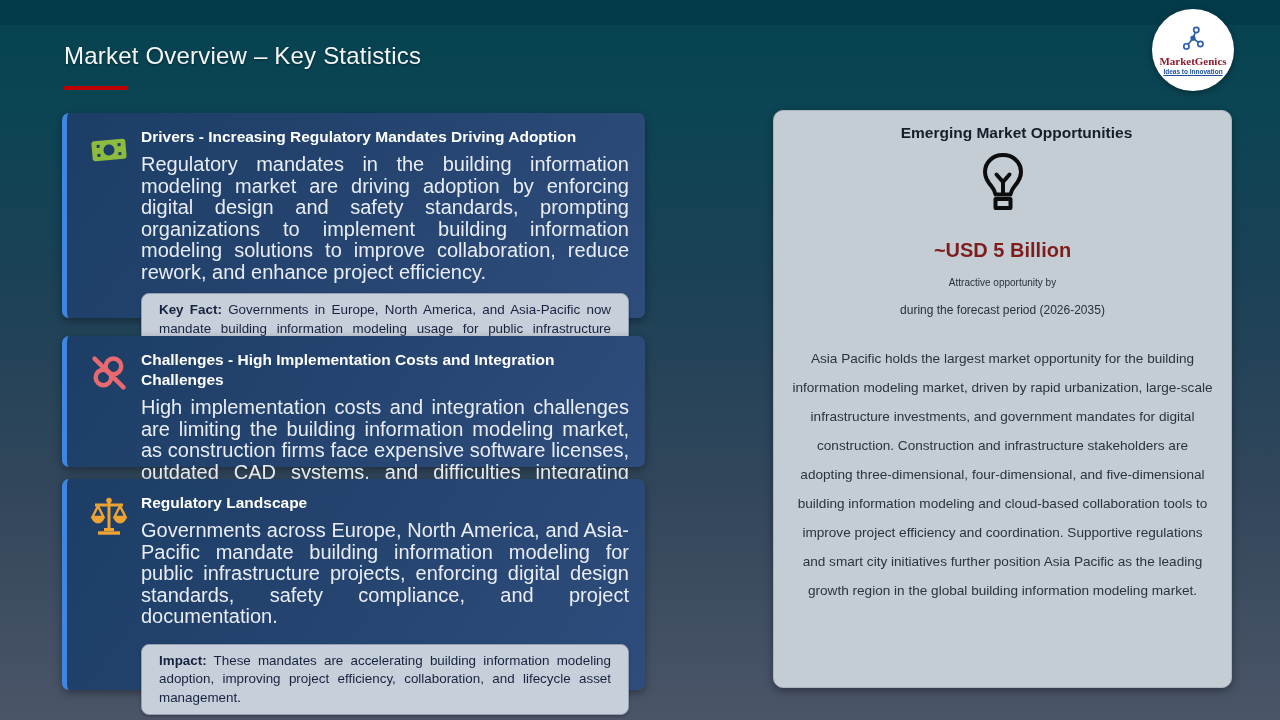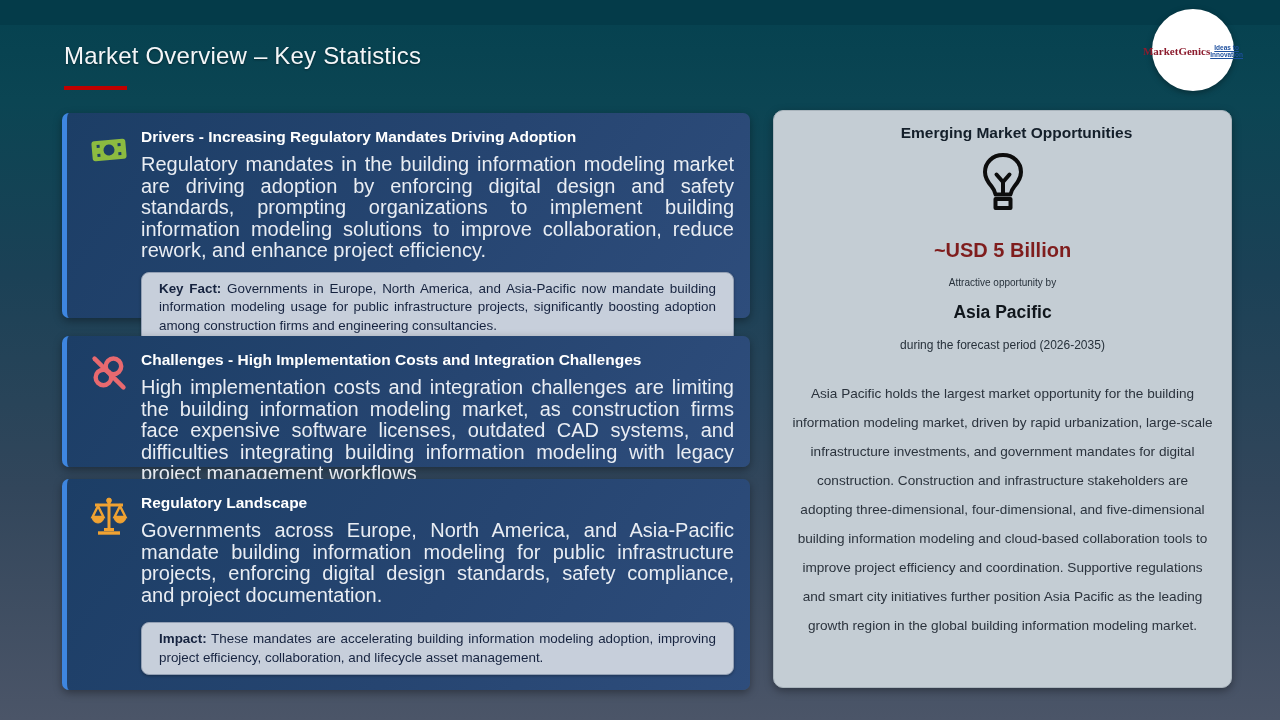--- a/index.html
+++ b/index.html
@@ -13,27 +13,27 @@
   .page-title{
     position:absolute;left:64px;top:42px;margin:0;
     font-size:24px;font-weight:normal;color:#f4f6f8;letter-spacing:.2px;
     text-shadow:0 1px 2px rgba(0,0,0,.4);
   }
   .title-underline{position:absolute;left:64px;top:86px;width:63px;height:4px;background:#c00000;}
   
   .logo{
     position:absolute;left:1152px;top:9px;width:82px;height:82px;border-radius:50%;
     background:#ffffff;box-shadow:0 2px 6px rgba(0,0,0,.35);
-    display:flex;flex-direction:row;align-items:center;justify-content:center;text-align:center;
+    display:flex;flex-direction:column;align-items:center;justify-content:center;text-align:center;
   }
   .logo-name{font-family:"Liberation Serif",serif;font-weight:bold;font-size:11px;color:#8c1c2e;margin-top:2px;}
   .logo-tag{font-size:6.5px;font-weight:bold;color:#1d4f9e;text-decoration:underline;margin-top:1px;}
   
   .card{
-    position:absolute;left:62px;width:688px;border-radius:7px;
+    position:absolute;left:62px;width:583px;border-radius:7px;
     background:linear-gradient(125deg,#1c3e66 0%,#264571 55%,#2e4d7c 100%);
     border-left:5px solid #3e86e0;
     box-shadow:0 3px 8px rgba(0,0,0,.35);
     box-sizing:border-box;
   }
   .card-1{top:113px;height:205px;}
   .card-2{top:336px;height:131px;}
   .card-3{top:479px;height:211px;}
   .card .icon{position:absolute;left:22px;top:17px;width:40px;height:40px;display:block;}
   .card-content{margin:0 16px 0 74px;padding-top:14px;}
@@ -147,16 +147,15 @@
   <h2 class="panel-title">Emerging Market Opportunities</h2>
   <svg class="panel-bulb" width="50" height="62" viewBox="0 0 48 62">
     <g stroke="#0d0d0d" stroke-width="4" fill="none" stroke-linejoin="round" stroke-linecap="round">
       <path d="M24,3 C34.5,3 42,10.5 42,20 C42,26.2 39,30.2 35.5,34.2 C33.4,36.7 32,39.6 31.4,42.6 L16.6,42.6 C16,39.6 14.6,36.7 12.5,34.2 C9,30.2 6,26.2 6,20 C6,10.5 13.5,3 24,3 Z"></path>
       <path d="M24,42 L24,30 M24,30 L17.5,22.5 M24,30 L30.5,22.5"></path>
       <rect x="16.5" y="47" width="15" height="9"></rect>
     </g>
   </svg>
   <div class="panel-value">~USD 5 Billion</div>
   <div class="panel-sub">Attractive opportunity by</div>
-  <div class="panel-region">Asia Pacific</div>
   <div class="panel-period">during the forecast period (2026-2035)</div>
   <p class="panel-desc">Asia Pacific holds the largest market opportunity for the building information modeling market, driven by rapid urbanization, large-scale infrastructure investments, and government mandates for digital construction. Construction and infrastructure stakeholders are adopting three-dimensional, four-dimensional, and five-dimensional building information modeling and cloud-based collaboration tools to improve project efficiency and coordination. Supportive regulations and smart city initiatives further position Asia Pacific as the leading growth region in the global building information modeling market.</p>
 </aside>
 
 </body></html>

